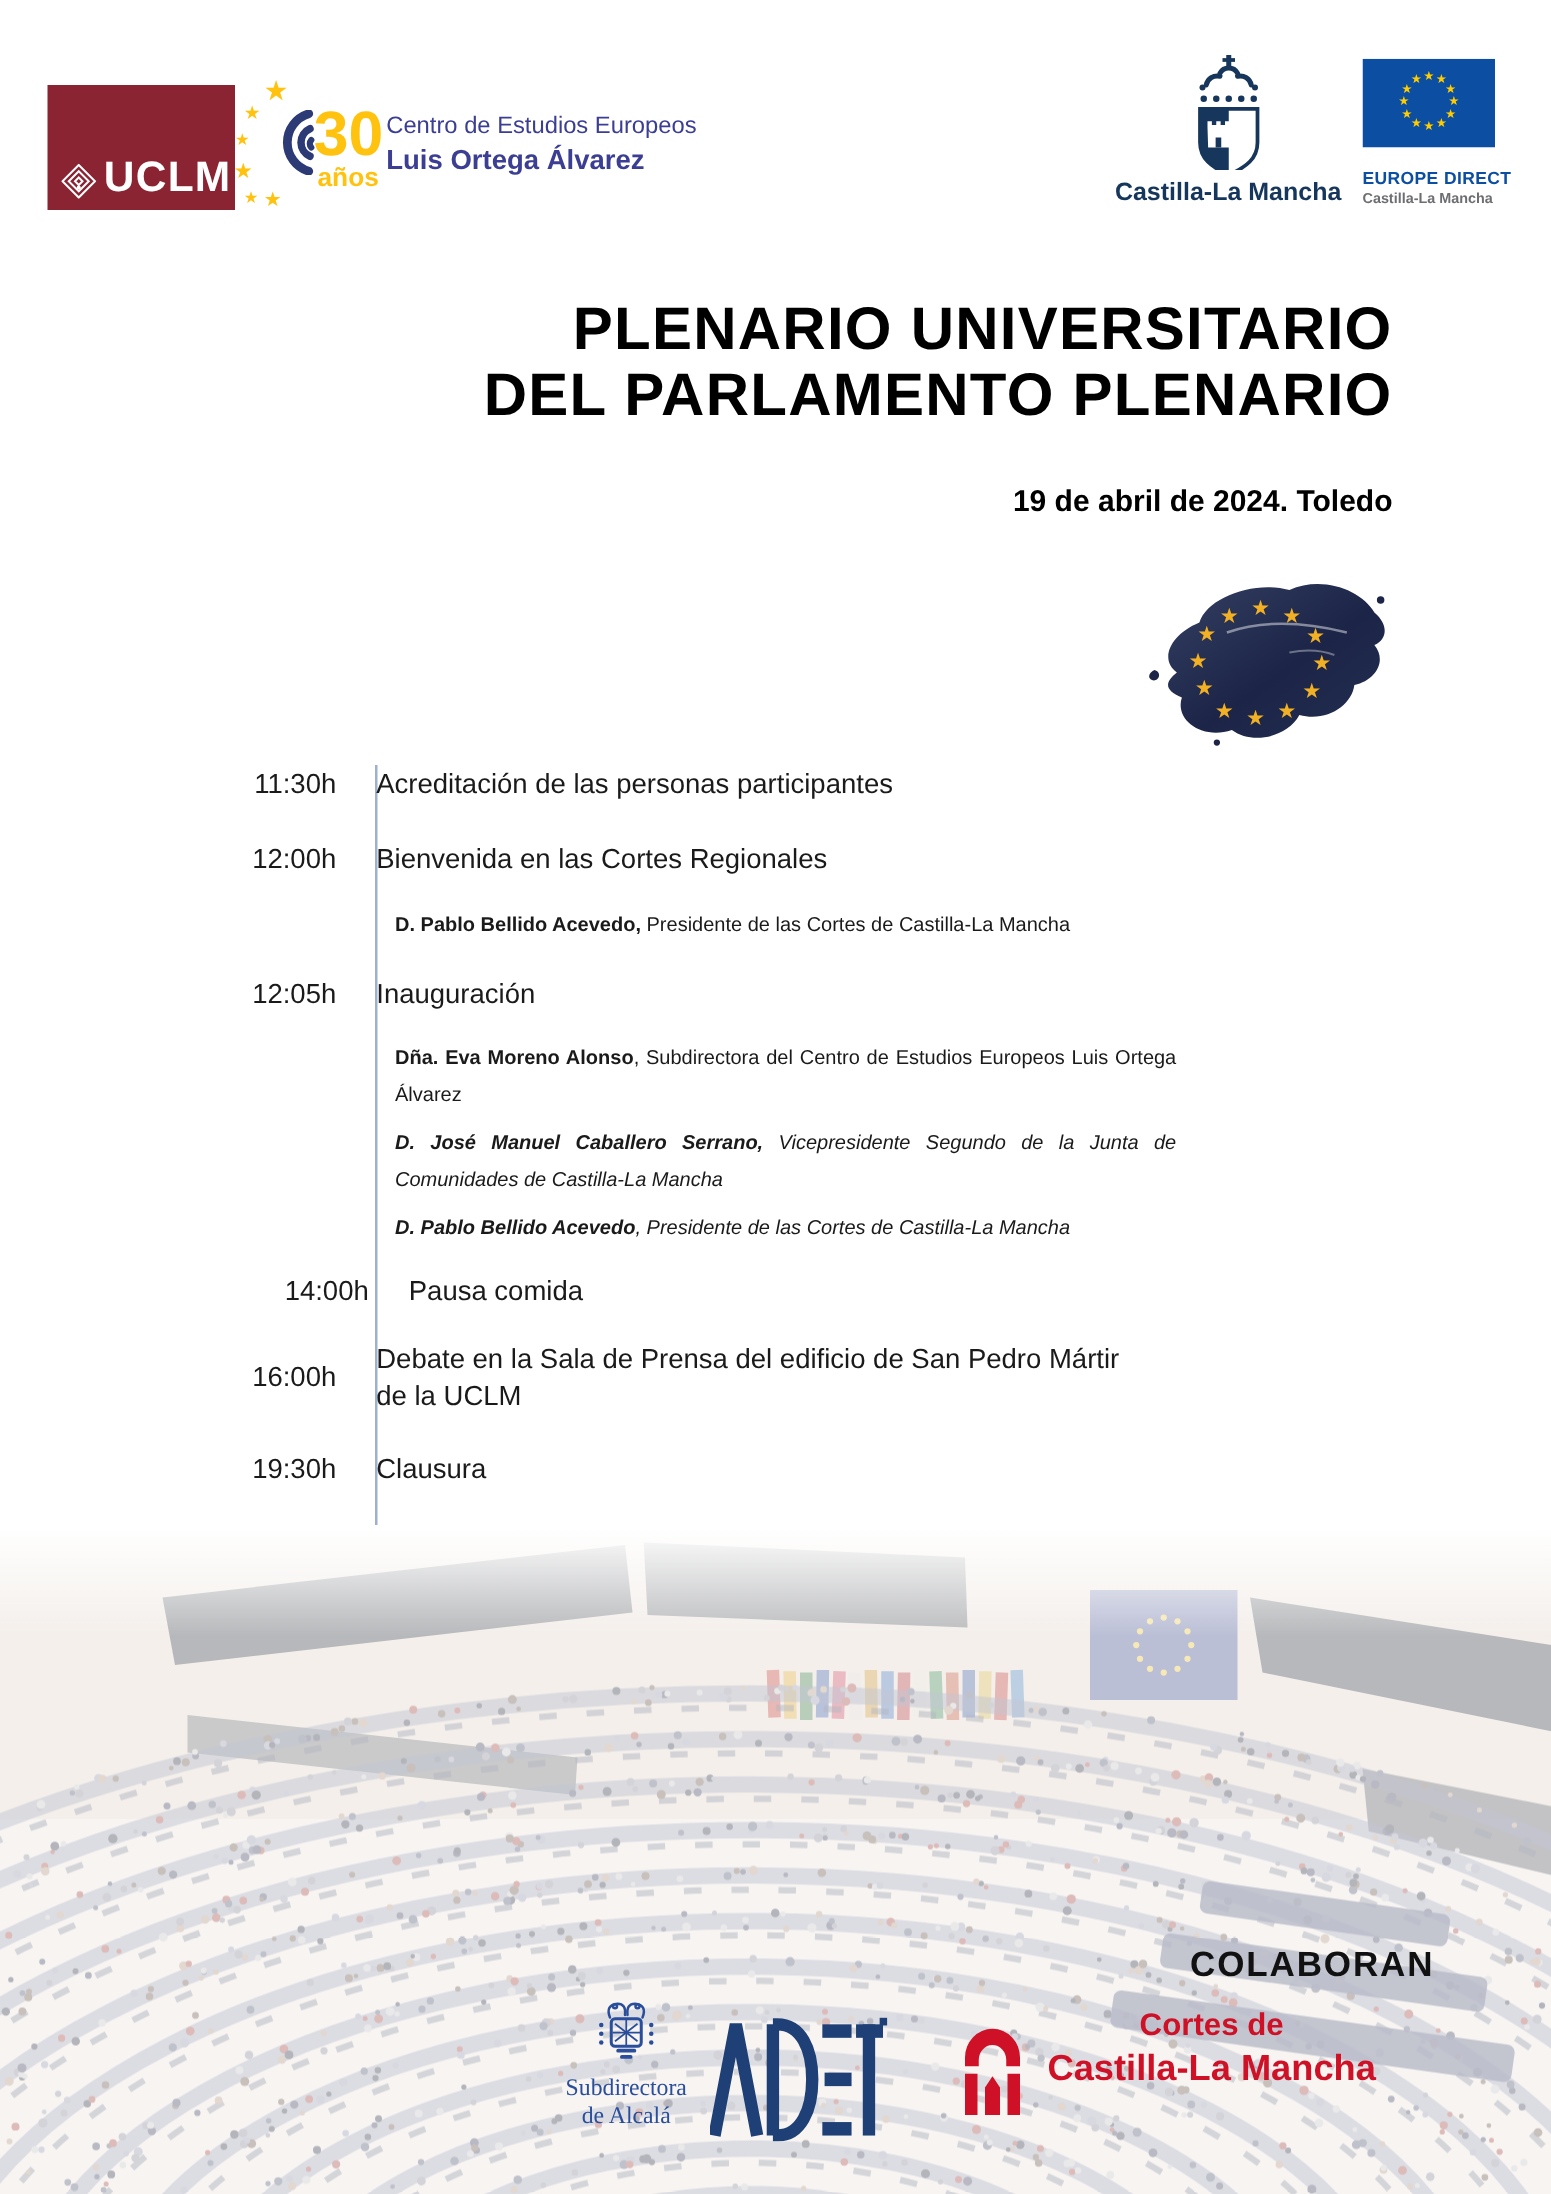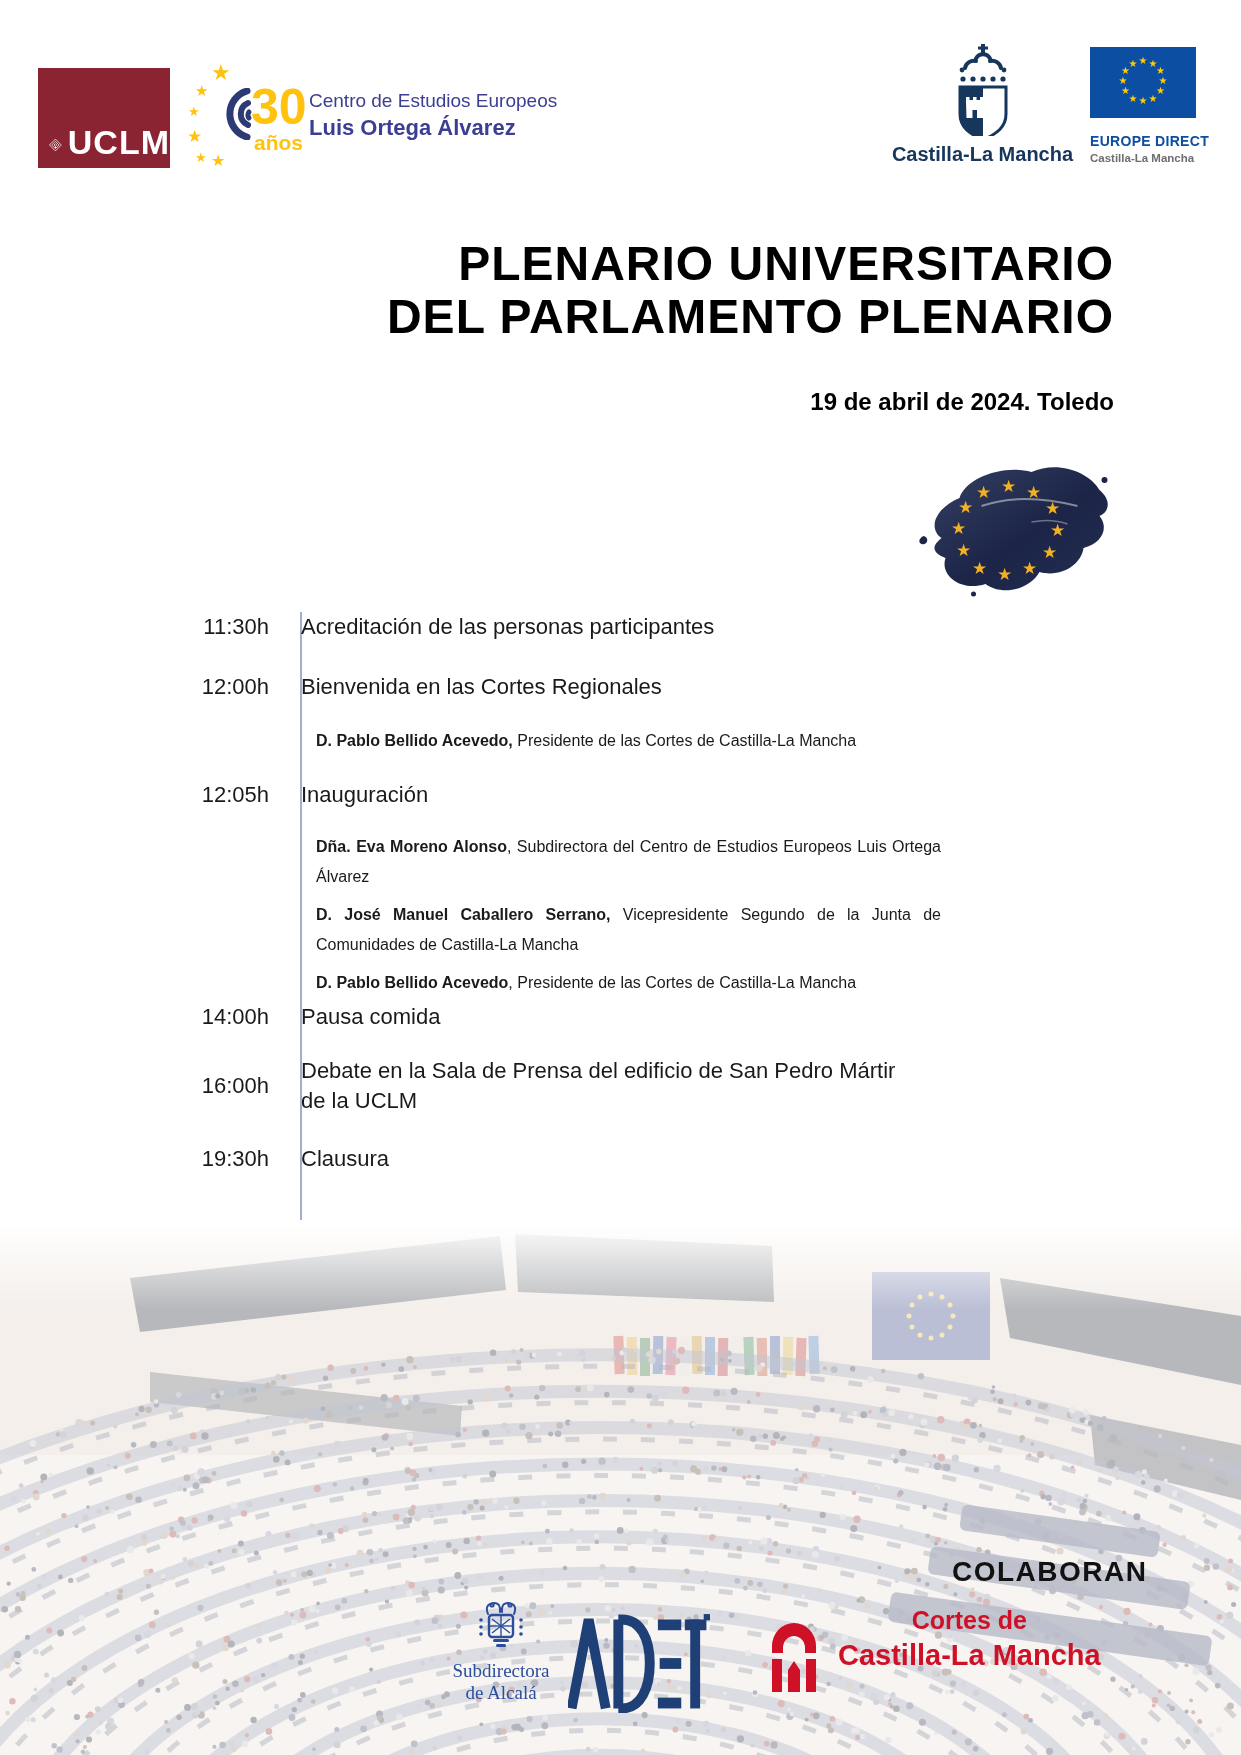--- a/index.html
+++ b/index.html
@@ -6,21 +6,21 @@
     --maroon:#8A2433; --cee-indigo:#3B3E93; --gold:#FFC20E; --star-gold:#F2B024;
     --jccm-navy:#16365C; --eu-blue:#0B4EA2; --ed-gray:#6D6E71; --ink:#1A1A1A;
     --divider:#9FB0CE; --cortes-red:#CE1126; --adet-navy:#1F4076; --alcala-blue:#2A4E9B;
   }
   *{margin:0;padding:0;box-sizing:border-box;}
   html,body{background:#e9e9e9;}
   body{font-family:"Liberation Sans",sans-serif;}
   .page{position:relative;width:1241px;height:1755px;background:#ffffff;margin:0 auto;overflow:hidden;}
 
   
-  .logo-uclm{position:absolute;left:38px;top:68px;width:132px;height:100px;background:var(--maroon);
+  .logo-uclm{position:absolute;left:38px;top:68px;width:150px;height:100px;background:var(--maroon);
     display:flex;align-items:flex-end;gap:6px;padding:0 0 9px 11px;}
   .logo-uclm .uclm-txt{color:#fff;font-weight:bold;font-size:34px;letter-spacing:1px;line-height:1;}
   .logo-cee{position:absolute;left:185px;top:60px;width:390px;height:112px;}
   .logo-cee .star{position:absolute;color:var(--gold);line-height:1;}
   .cee-arcs{position:absolute;left:32px;top:28px;}
   .cee-num{position:absolute;left:66px;top:22px;font-size:50px;font-weight:bold;color:var(--gold);line-height:1;}
   .cee-word{position:absolute;left:69px;top:72px;font-size:21px;font-weight:bold;color:var(--gold);line-height:1;}
   .cee-text{position:absolute;left:124px;top:30px;color:var(--cee-indigo);white-space:nowrap;}
   .cee-text .l1{font-size:19px;}
   .cee-text .l2{font-size:22px;font-weight:bold;margin-top:3px;}
@@ -41,21 +41,21 @@
   .schedule{position:absolute;left:0;top:612px;width:960px;color:var(--ink);}
   .vline{position:absolute;left:300px;top:612px;width:2px;height:708px;background:var(--divider);}
   .srow{display:flex;align-items:flex-start;}
   .srow.center{align-items:center;}
   .time{flex:0 0 285px;text-align:right;padding-right:16px;font-size:22px;line-height:30px;}
   .sbody{flex:1;padding-left:16px;}
   .stitle{font-size:22px;line-height:30px;max-width:625px;}
   .stitle.narrow{max-width:598px;}
   .spk{margin-left:316px;width:625px;font-size:16px;line-height:30px;text-align:justify;}
   .spk b{font-weight:bold;}
-  .mt0{margin-top:0;} .mt8{margin-top:8px;} .mt16{margin-top:16px;} .mt20{margin-top:4px;}
+  .mt0{margin-top:0;} .mt8{margin-top:8px;font-style:italic;} .mt16{margin-top:16px;} .mt20{margin-top:20px;padding-left:26px;}
   .mt22{margin-top:22px;} .mt24{margin-top:24px;} .mt28{margin-top:28px;} .mt30{margin-top:30px;}
 
   
   .photo{position:absolute;left:0;top:1220px;width:1241px;height:535px;}
   .photo svg{display:block;}
   .photo-fade{position:absolute;left:0;top:0;width:100%;height:90px;
     background:linear-gradient(180deg,#ffffff 0%,rgba(255,255,255,0) 100%);}
 
   
   .colaboran{position:absolute;left:952px;top:1556px;font-size:28px;font-weight:bold;

